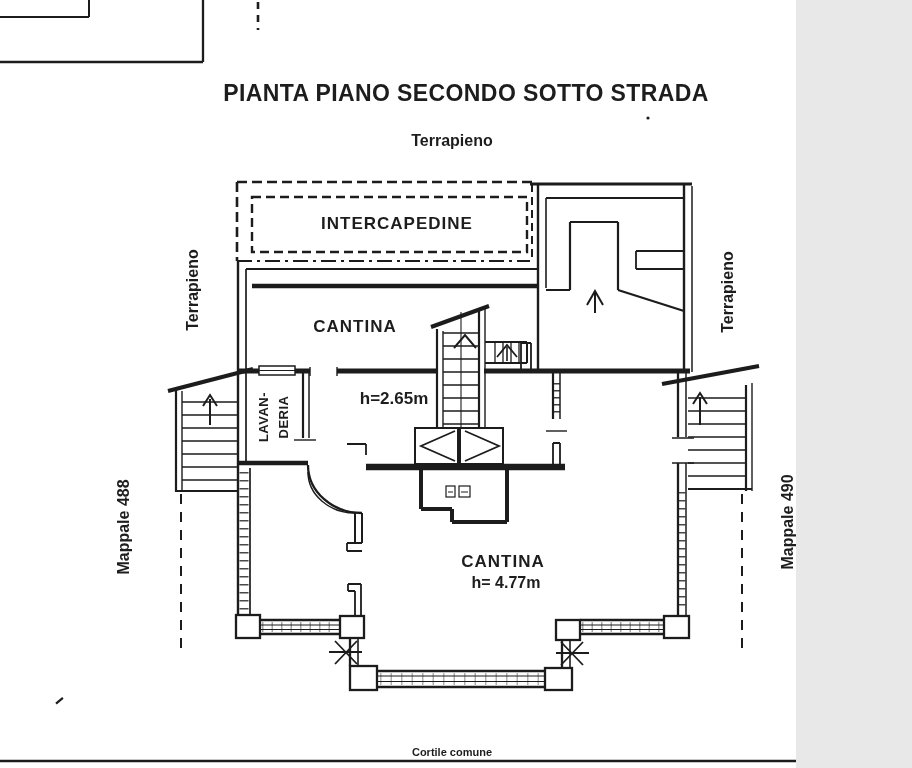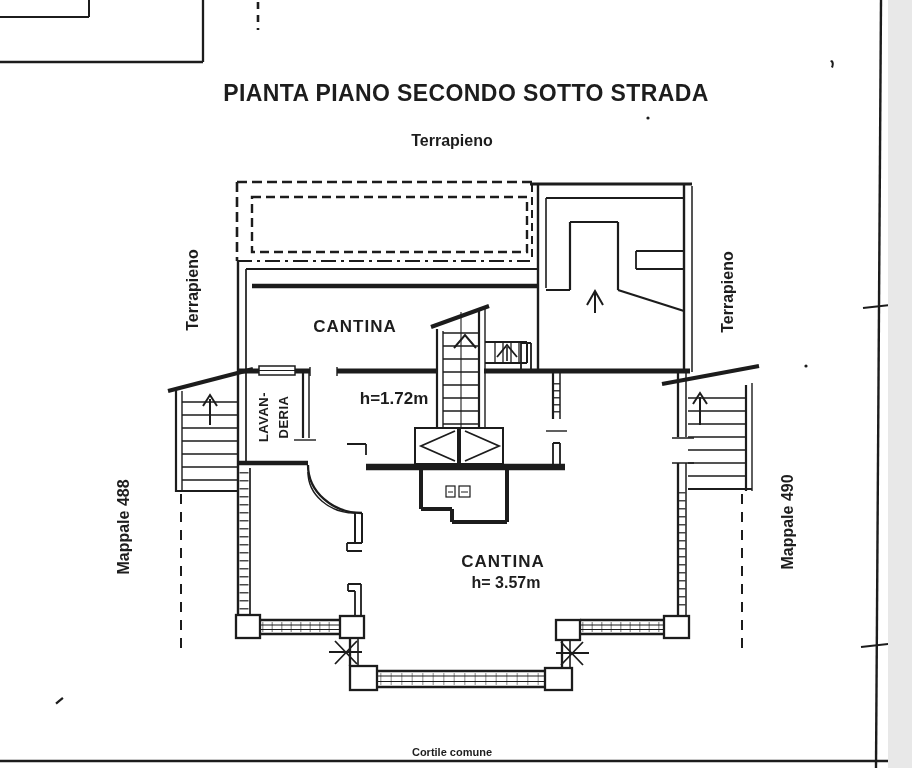--- a/index.html
+++ b/index.html
@@ -1,17 +1,17 @@
 <!DOCTYPE html>
 <html><head>
 <meta charset="utf-8">
 <style>
   html,body{margin:0;padding:0;background:#e8e8e8;}
   .page{
-    position:relative;width:888px;height:768px;background:#ffffff;
+    position:relative;width:796px;height:768px;background:#ffffff;
     font-family:"Liberation Sans",sans-serif;overflow:hidden;
   }
   .page svg{position:absolute;left:0;top:0;}
   .lbl{
     position:absolute;color:#1d1d1d;white-space:nowrap;
     transform:translate(-50%,-50%);
     font-family:"Liberation Sans",sans-serif;
   }
   .rot{transform:translate(-50%,-50%) rotate(-90deg);}
   .title{font-size:23px;font-weight:700;letter-spacing:.4px;}
@@ -201,24 +201,25 @@
       <path d="M700,425 V397" stroke-width="2"></path>
       <path d="M693,404 L700,393 L707,404" stroke-width="2"></path>
       <path d="M742,494 V653" stroke-width="2" stroke-dasharray="10 8"></path>
     </g>
 
   </g>
 </svg>
 
 <div class="lbl title" style="left:466px;top:93px">PIANTA PIANO SECONDO SOTTO STRADA</div>
 <div class="lbl site" style="left:452px;top:141px;font-size:16px">Terrapieno</div>
+<div class="lbl room" style="left:397px;top:224px;font-size:17px">INTERCAPEDINE</div>
 <div class="lbl room" style="left:355px;top:327px;font-size:17px">CANTINA</div>
-<div class="lbl h-lbl" style="left:394px;top:399px;font-size:17px">h=1.72m</div>
+<div class="lbl h-lbl" style="left:394px;top:399px;font-size:17px">h=2.65m</div>
 <div class="lbl room" style="left:503px;top:562px;font-size:17px">CANTINA</div>
-<div class="lbl h-lbl" style="left:506px;top:583px;font-size:16px">h= 3.57m</div>
+<div class="lbl h-lbl" style="left:506px;top:583px;font-size:16px">h= 4.77m</div>
 
 <div class="lbl rot lav" style="left:274px;top:417px">
   <div>LAVAN-</div>
   <div>DERIA</div>
 </div>
 
 <div class="lbl rot site" style="left:193px;top:290px;font-size:16px">Terrapieno</div>
 <div class="lbl rot site" style="left:728px;top:292px;font-size:16px">Terrapieno</div>
 <div class="lbl rot site" style="left:124px;top:527px;font-size:16px">Mappale 488</div>
 <div class="lbl rot site" style="left:788px;top:522px;font-size:16px">Mappale 490</div>

